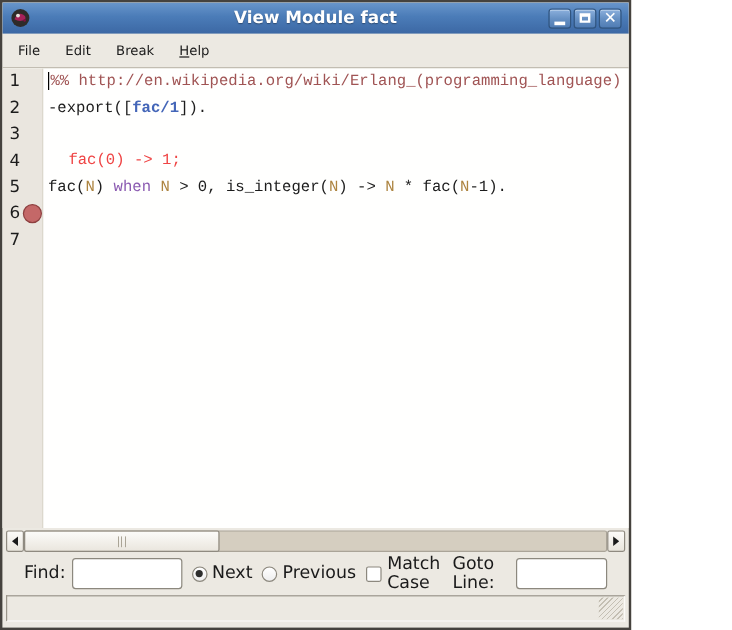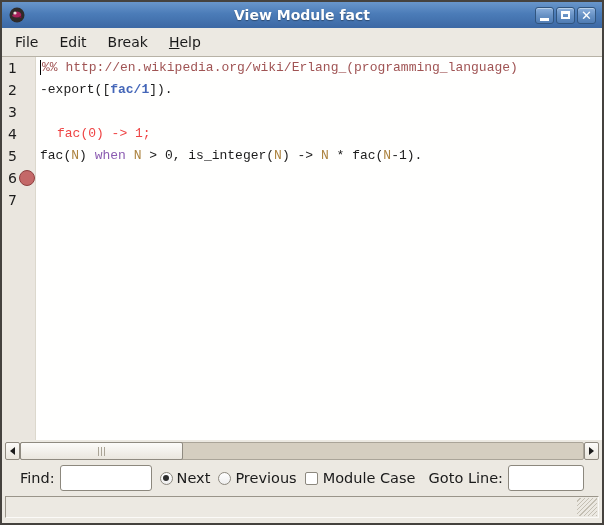--- a/index.html
+++ b/index.html
@@ -1,20 +1,20 @@
 <!DOCTYPE html>
 <html><head>
 <meta charset="utf-8">
 <style>
   * { box-sizing: border-box; margin: 0; padding: 0; }
   html,body { width:610px; height:525px; }
   body { font-family: "DejaVu Sans", "Liberation Sans", sans-serif; }
 
   .window {
-    width: 604px; height: 525px;
+    width: 526px; height: 525px;
     border: 2px solid #45423e;
     background: #ece9e2;
     display: flex; flex-direction: column;
     overflow: hidden;
   }
 
   
   .titlebar {
     height: 26px; flex: 0 0 26px;
     background: linear-gradient(180deg, #6996cb 0%, #4b7cb8 45%, #3c68a4 100%);
@@ -45,21 +45,21 @@
     font-family: "DejaVu Sans", sans-serif;
   }
 
   
   .menubar {
     height: 29px; flex: 0 0 29px;
     display: flex; align-items: center;
     padding-left: 5px;
     border-bottom: 1px solid #b7b2a6;
     background: #ece9e2;
-    font-size: 14px; color: #1a1a1a;
+    font-size: 11px; color: #1a1a1a;
   }
   .menu-item { padding: 4px 8px; margin-right: 5px; border-radius: 2px; }
   .menu-item .u { text-decoration: underline; }
 
   
   .content { flex: 1 1 auto; position: relative; background: #fffffe; overflow: hidden; }
   .gutter {
     position: absolute; left: 0; top: 0; bottom: 0; width: 34px;
     background: #eae6df; border-right: 1px solid #dcd8cd;
   }
@@ -236,21 +236,21 @@
   </div>
 
   <div class="findbar">
     <span>Find:</span>
     <input class="textfield find-input" value="" style="">
     <span class="radio checked"></span>
     <span>Next</span>
     <span class="radio"></span>
     <span>Previous</span>
     <span class="checkbox"></span>
-    <span>Module Case</span>
+    <span>Match Case</span>
     <span class="spacer"></span>
     <span>Goto Line:</span>
     <input class="textfield goto-input" value="" style="">
   </div>
 
   <div class="statusbar">
     <div class="resize-grip"></div>
   </div>
 
 </div>

